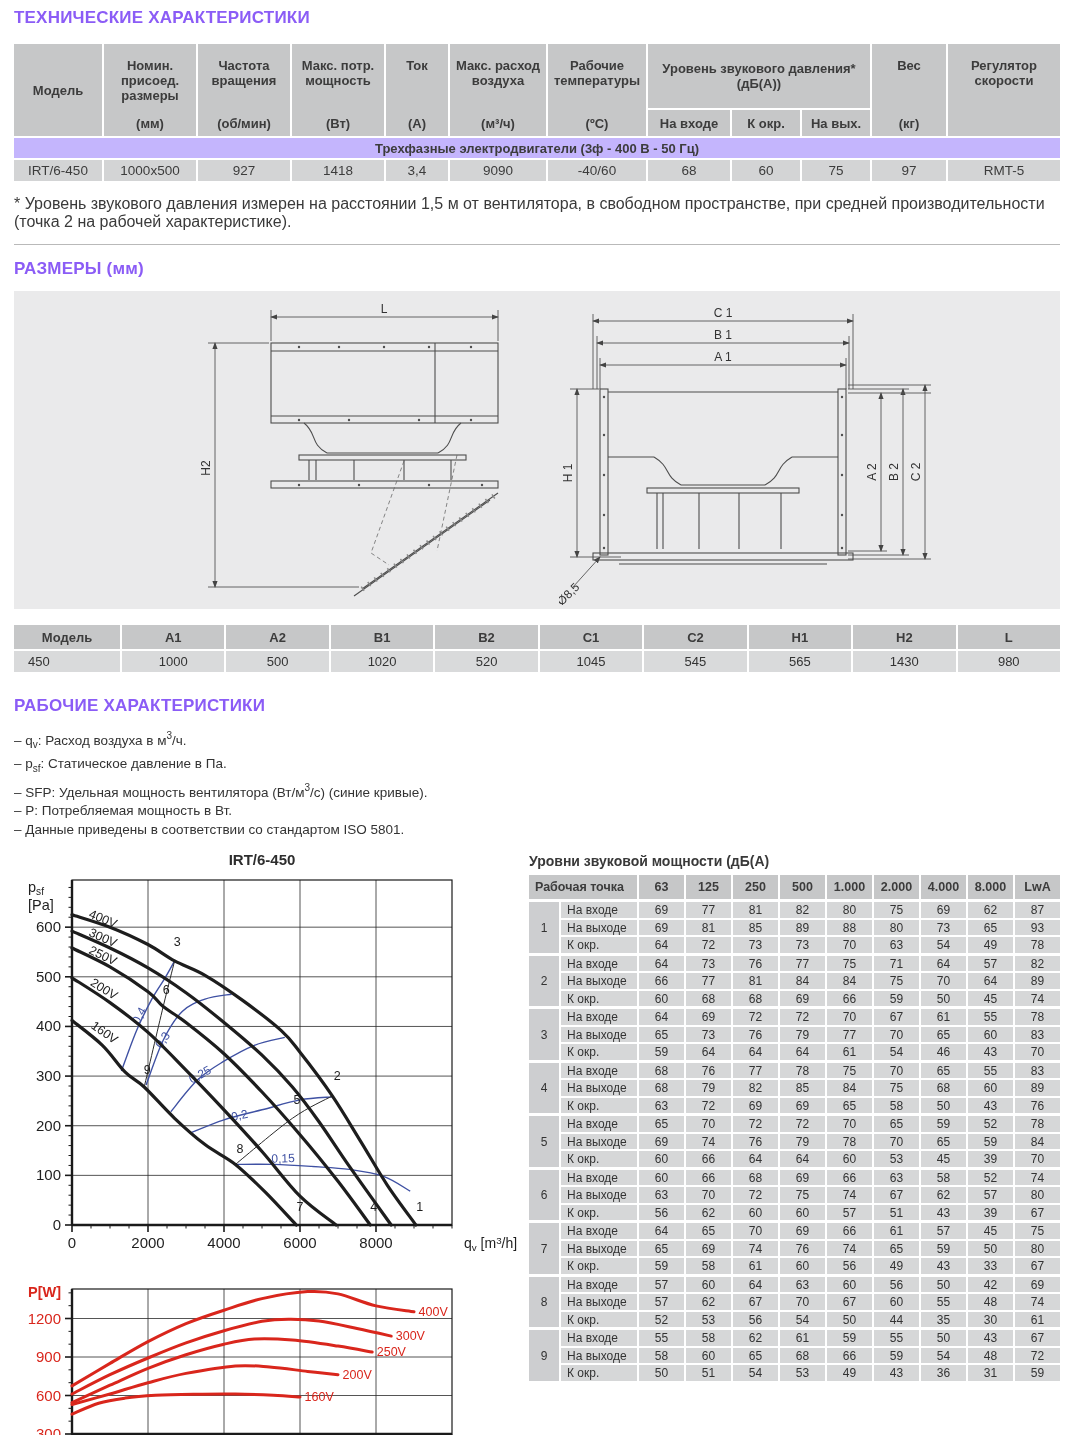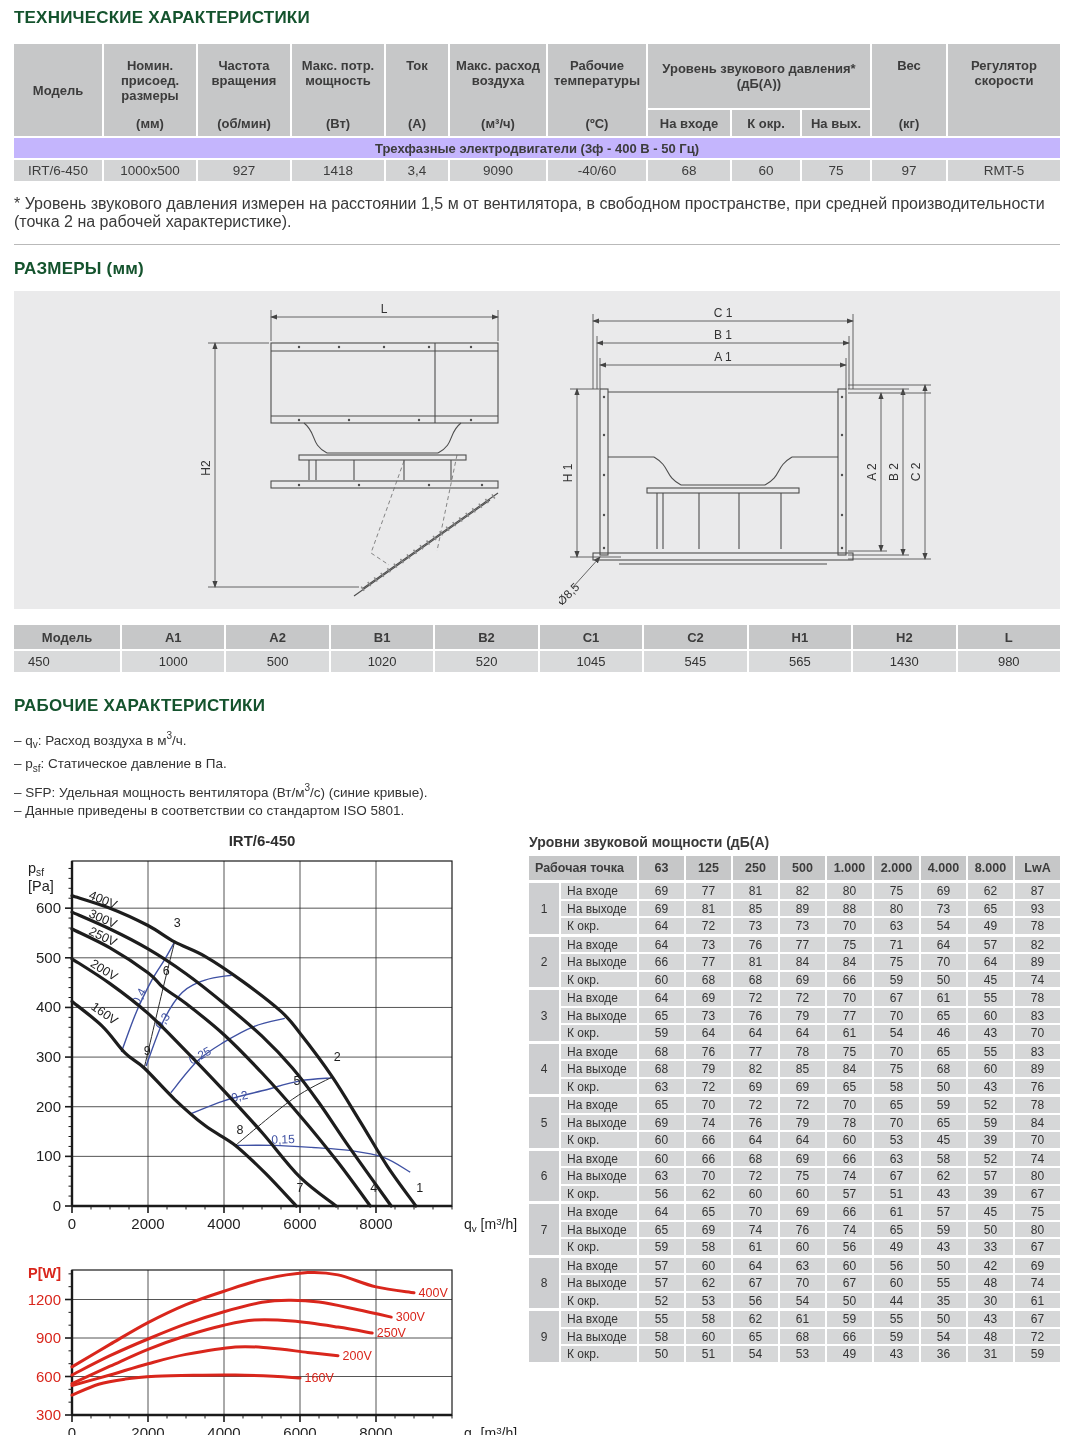--- a/index.html
+++ b/index.html
@@ -1,18 +1,18 @@
 <!DOCTYPE html>
 <html><head>
 <meta charset="utf-8">
 <style>
   html,body{margin:0;padding:0;background:#fff;}
   body{width:1074px;height:1435px;font-family:"Liberation Sans",sans-serif;color:#333;overflow:hidden;}
   .wrap{padding:8px 14px 0 14px;}
-  .sec{font-size:17px;font-weight:bold;color:#14532d;letter-spacing:.2px;margin:0;}
+  .sec{font-size:17px;font-weight:bold;color:#8b5cf6;letter-spacing:.2px;margin:0;}
   
   #techtable{display:grid;grid-template-columns:88px 92px 92px 92px 62px 96px 98px 82px 68px 68px 74px 112px;grid-template-rows:64px 26px 20px 21px;gap:2px;margin-top:16px;}
   #techtable>div{color:#3c3c3c;}
   .th{background:#c6c7c8;display:flex;flex-direction:column;align-items:center;justify-content:space-between;text-align:center;font-weight:bold;font-size:13px;line-height:15px;}
   .th .t{padding-top:14px;}
   .th .u{padding-bottom:5px;}
   .tall{grid-row:1/span 2;}
   .vcenter{justify-content:center;}
   .vtop{justify-content:flex-start;}
   .grouphead{grid-column:8/span 3;grid-row:1;justify-content:center;}
@@ -269,20 +269,21 @@
     <div class="dd">565</div>
     <div class="dd">1430</div>
     <div class="dd">980</div>
   </div>
 
   <h1 class="sec" style="margin-top:24px">РАБОЧИЕ ХАРАКТЕРИСТИКИ</h1>
   <div id="bullets">
       <div><span>– q</span><span class="sb">v</span><span>: Расход воздуха в м</span><span class="sp">3</span><span>/ч.</span></div>
       <div><span>– p</span><span class="sb">sf</span><span>: Статическое давление в Па.</span></div>
       <div><span>– SFP: Удельная мощность вентилятора (Вт/м</span><span class="sp">3</span><span>/с) (синие кривые).</span></div>
+      <div><span>– P: Потребляемая мощность в Вт.</span></div>
       <div><span>– Данные приведены в соответствии со стандартом ISO 5801.</span></div>
     </div>
 
   <div class="row3">
     <div class="chartcol">
       <div class="ctitle">IRT/6-450</div>
       <div id="chart1"><svg width="507" height="403" viewBox="0 0 507 403">
             <line x1="134" y1="10" x2="134" y2="355" stroke="#2a2a2a" stroke-width="0.8"></line>
             <line x1="210" y1="10" x2="210" y2="355" stroke="#2a2a2a" stroke-width="0.8"></line>
             <line x1="286" y1="10" x2="286" y2="355" stroke="#2a2a2a" stroke-width="0.8"></line>

